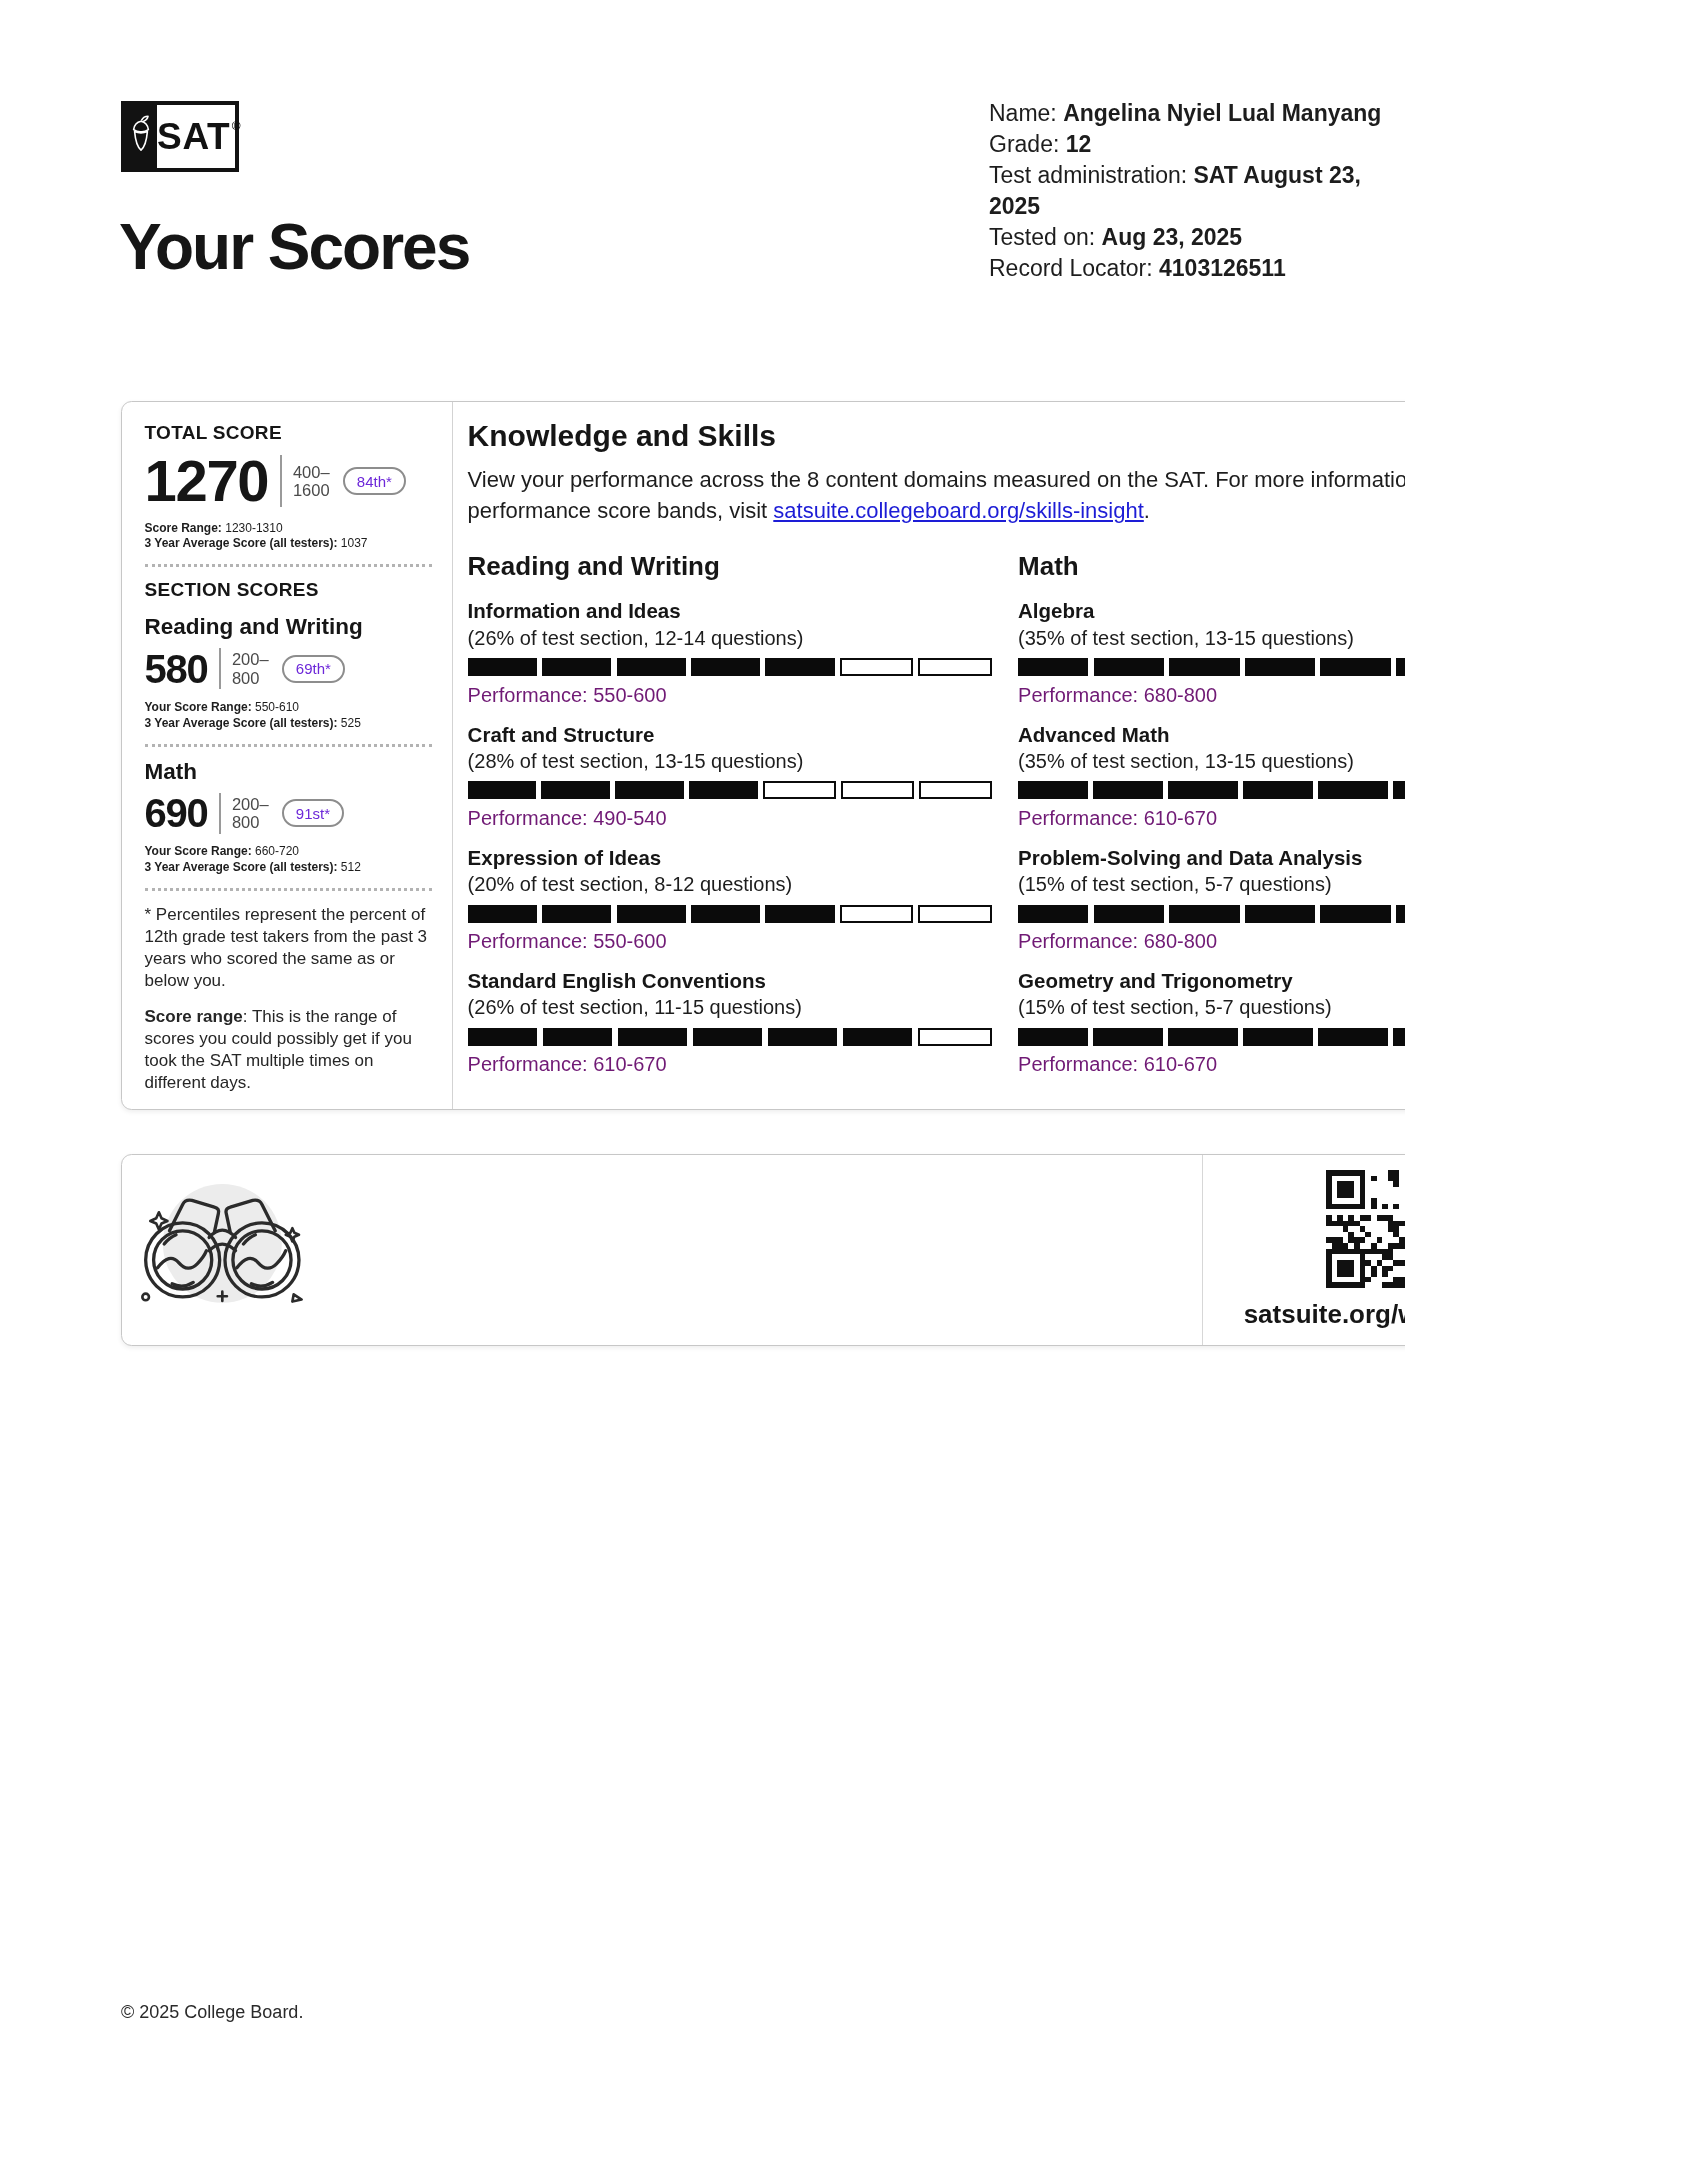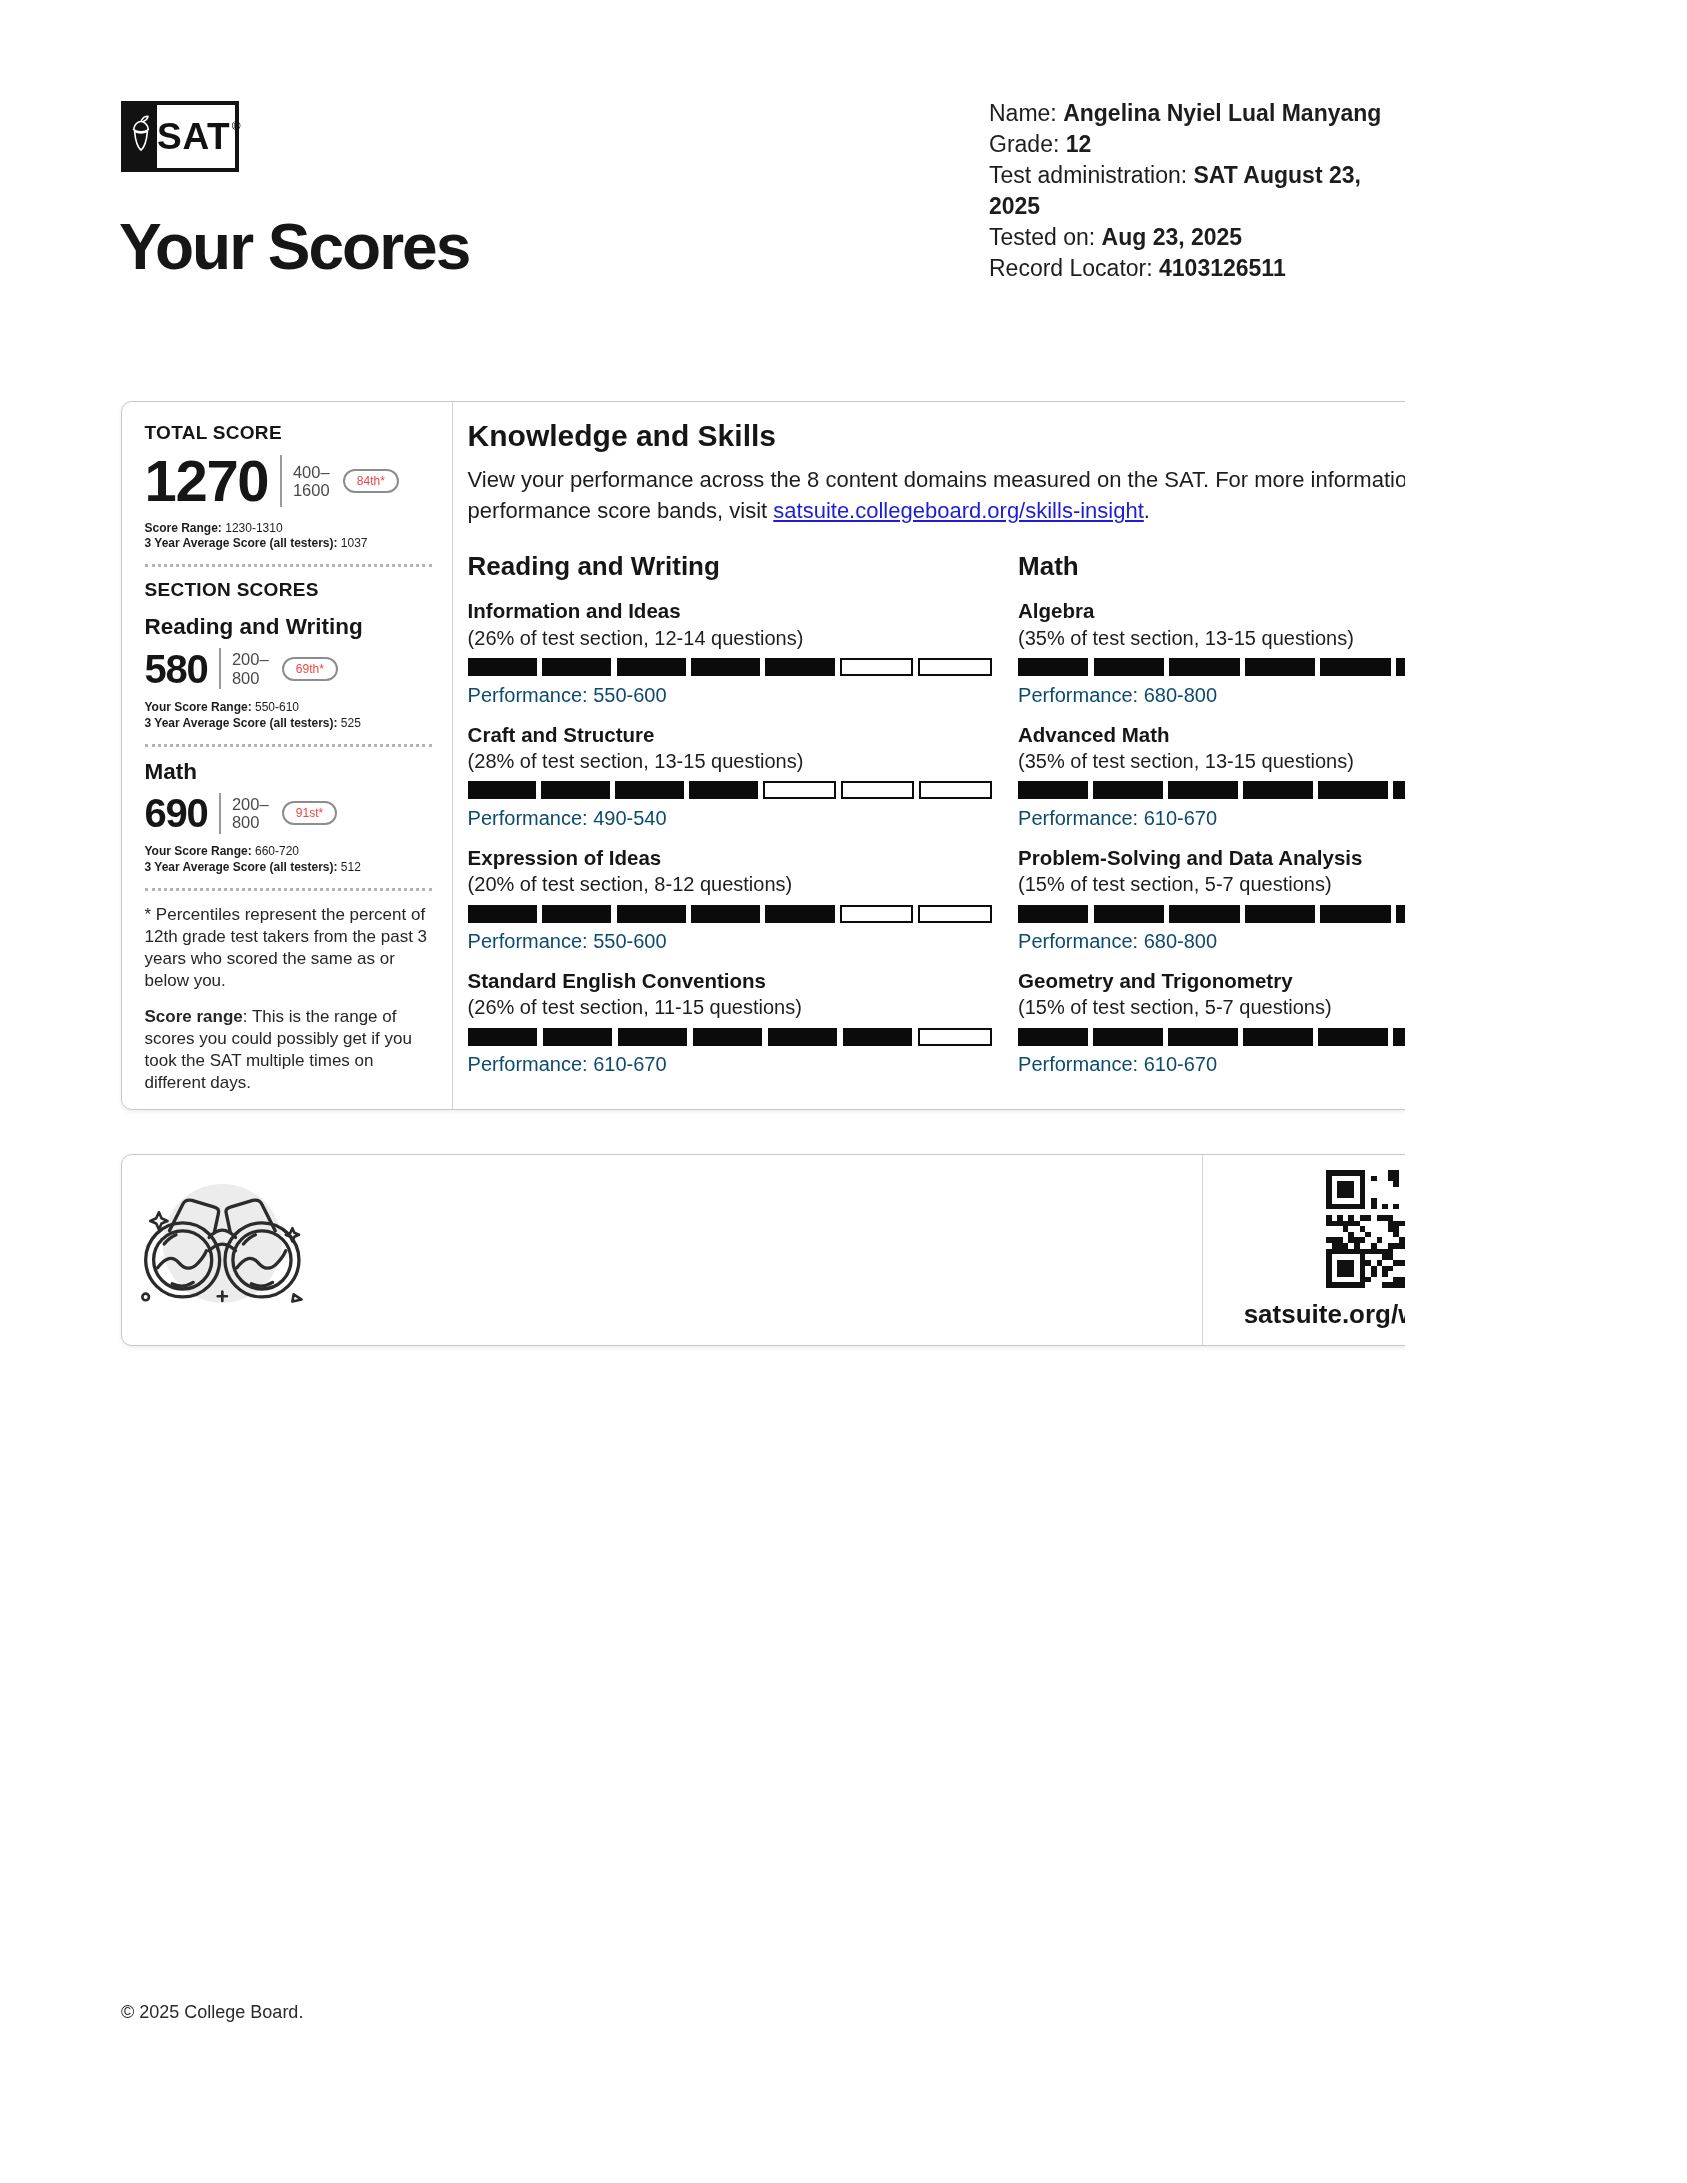--- a/index.html
+++ b/index.html
@@ -28,21 +28,21 @@
   
   .left-col{width:331px;border-right:1.3px solid #d3d3d3;padding:20px 20px 13.2px 22.5px;box-sizing:border-box;}
   .kicker{font-size:19px;font-weight:700;letter-spacing:0.3px;color:#161616;}
   .score-row{display:flex;align-items:center;margin-top:8px;}
   .big-score{font-size:58px;font-weight:700;letter-spacing:-1.3px;color:#161616;line-height:1;}
   .sec-score{font-size:40px;}
   .vr{width:2px;height:52px;background:#9a9a9a;margin:0 10.6px 0 12px;}
   .vr.small{height:41px;}
   .scale{font-size:16.5px;color:#4a4a4a;line-height:1.12;}
   .pill{margin-left:13.2px;border:2px solid #8d8d8d;border-radius:20px;padding:3.3px 12px;
-    font-size:12px;color:#ef4444;white-space:nowrap;}
+    font-size:15px;color:#6d28d9;white-space:nowrap;}
   .meta{margin-top:10.6px;font-size:12px;line-height:1.32;color:#1d1d1d;}
   .meta .b{font-weight:700;}
   .dotted{border-top:3.3px dotted #b3b3b3;margin:12px 0;}
   .sec-title{font-size:22.5px;font-weight:700;margin-top:13.2px;color:#161616;}
   .fn{font-size:17px;line-height:1.3;color:#262626;margin-top:13.2px;}
   .fn .b{font-weight:700;}
   
   .right-col{flex:1;padding:17px 24px 13.2px 14.6px;box-sizing:border-box;}
   .ks-title{font-size:30px;font-weight:700;color:#161616;}
   .ks-intro{font-size:22px;line-height:1.45;margin-top:10.6px;color:#1d1d1d;}
@@ -50,21 +50,21 @@
   .ks-columns{display:flex;gap:26.5px;margin-top:24px;}
   .ks-col{flex:1;min-width:0;}
   .ks-col-title{font-size:26px;font-weight:700;margin-bottom:17px;color:#161616;}
   .domain{margin-bottom:16px;}
   .d-name{font-size:20.5px;font-weight:700;color:#161616;}
   .d-detail{font-size:20px;margin-top:3.3px;color:#1d1d1d;}
   .bar{display:flex;gap:5.3px;height:18px;margin-top:8.6px;}
   .seg{flex:1;box-sizing:border-box;}
   .seg.filled{background:var(--bar,#0b0b0b);}
   .seg.empty{background:#fff;border:2.6px solid var(--bar,#0b0b0b);}
-  .d-perf{font-size:20px;margin-top:7.3px;color:#0c4a6e;}
+  .d-perf{font-size:20px;margin-top:7.3px;color:#701a75;}
   
   .banner-card{top:1154px;height:192px;display:flex;align-items:stretch;}
   .banner-left{flex:1;display:flex;align-items:center;padding-left:13.2px;gap:20px;min-width:0;}
   .banner-heading{font-size:31px;font-weight:700;line-height:1.35;max-width:853px;color:#161616;}
   .banner-divider{width:1.3px;background:#d7d7d7;}
   .banner-right{width:363px;display:flex;flex-direction:column;align-items:center;justify-content:center;gap:10.6px;}
   .url{font-size:26px;font-weight:700;color:#161616;}
   
   .footer{position:absolute;left:121px;top:2002px;font-size:18px;color:#2a2a2a;}
 </style>

